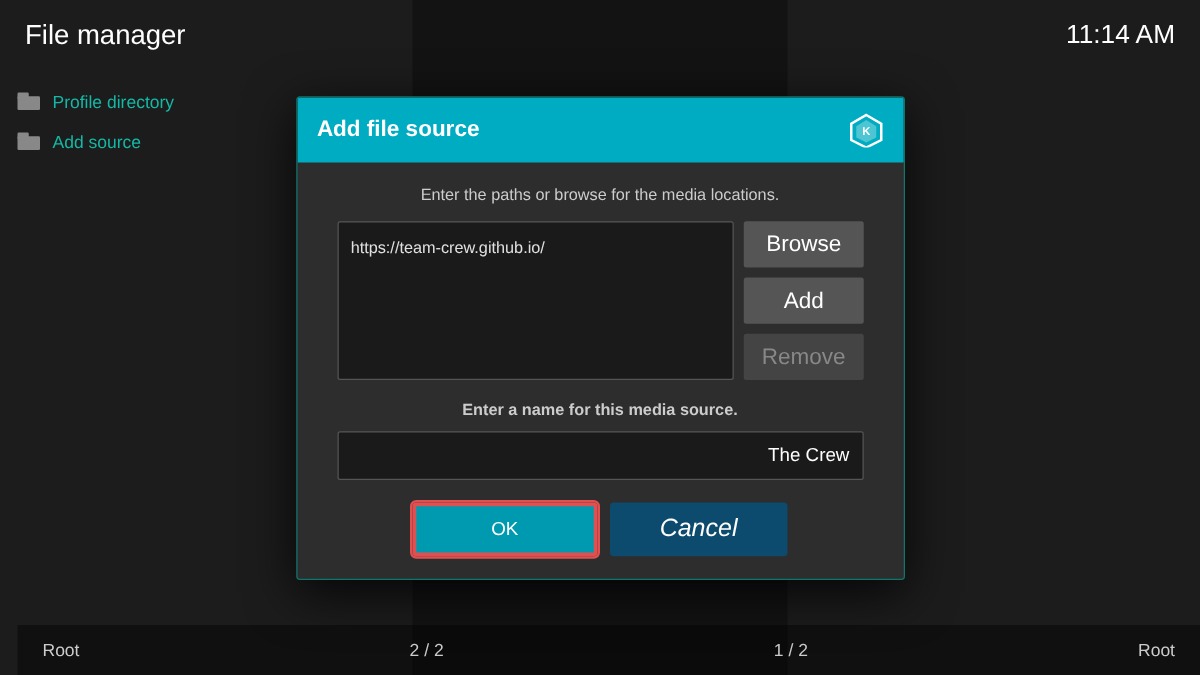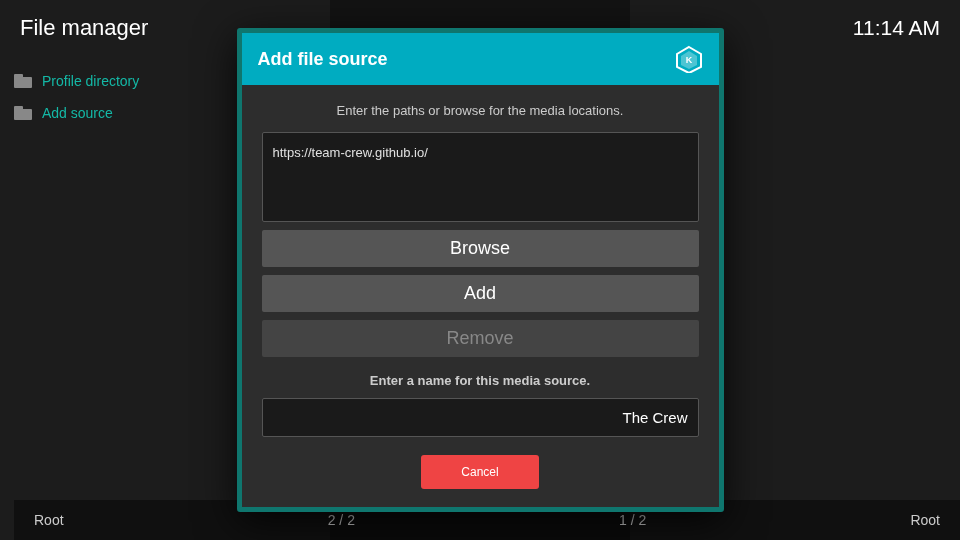--- a/index.html
+++ b/index.html
@@ -137,21 +137,21 @@
       display: flex;
       align-items: center;
       justify-content: center;
       z-index: 10;
     }
 
     
     .modal {
       width: 487px;
       background: #2d2d2d;
-      border: 5px solid #0f766e;
+      border: 1px solid #0f766e;
       border-radius: 3px;
       overflow: hidden;
       box-shadow: 0 10px 40px rgba(0,0,0,0.8);
     }
 
     .modal-header {
       background: #00acc1;
       padding: 12px 16px;
       display: flex;
       align-items: center;
@@ -171,36 +171,35 @@
       align-items: center;
       justify-content: center;
     }
 
     .kodi-logo svg {
       width: 28px;
       height: 28px;
     }
 
     .modal-body {
-      padding: 18px 20px;
+      padding: 18px 32px;
     }
 
     .modal-instruction {
       text-align: center;
       font-size: 13px;
       color: #cccccc;
       margin-bottom: 14px;
     }
 
     
     .url-row {
       display: flex;
       gap: 8px;
       margin-bottom: 16px;
-      flex-direction: column;
     }
 
     .url-list-box {
       flex: 1;
       background: #1a1a1a;
       border: 1px solid #555;
       min-height: 90px;
       padding: 8px 10px;
       font-size: 13px;
       color: #ffffff;
@@ -272,27 +271,28 @@
       color: #ffffff;
       padding: 10px 60px;
       font-size: 15px;
       border-radius: 3px;
       cursor: pointer;
       border: 3px solid #e05050;
       outline: 2px solid #e05050;
     }
 
     .btn-cancel {
-      background: #ef4444;
+      background: #0c4a6e;
       color: #ffffff;
       padding: 10px 40px;
-      font-size: 12px;
+      font-size: 20px;
       border-radius: 3px;
       cursor: pointer;
       border: none;
+      font-style: italic;
     }
   </style>
 </head>
 <body>
 
 <div class="bg"></div>
 
 <div class="header">
   <span class="header-title">File manager</span>
   <span class="header-time">11:14 AM</span>
@@ -342,18 +342,19 @@
           <button class="btn btn-gray">Browse</button>
           <button class="btn btn-gray">Add</button>
           <button class="btn btn-gray-disabled">Remove</button>
         </div>
       </div>
 
       <div class="name-instruction">Enter a name for this media source.</div>
       <div class="name-input-box">The Crew</div>
 
       <div class="action-buttons">
+        <button class="btn btn-ok">OK</button>
         <button class="btn btn-cancel">Cancel</button>
       </div>
 
     </div>
   </div>
 </div>
 
 </body></html>

